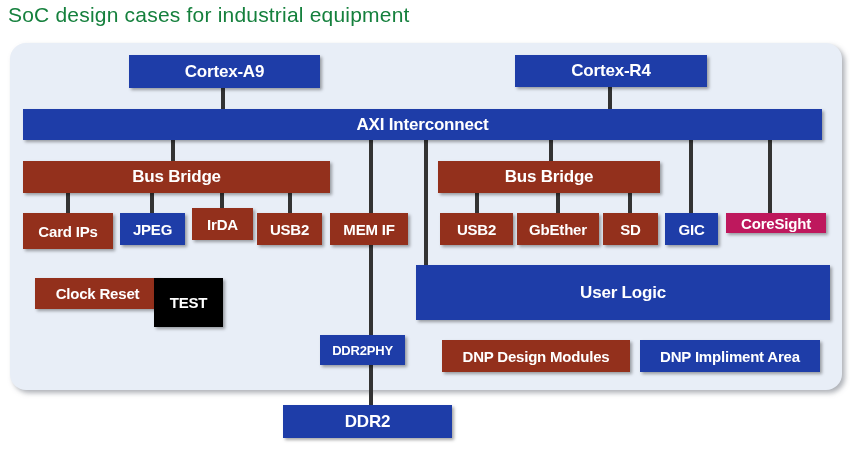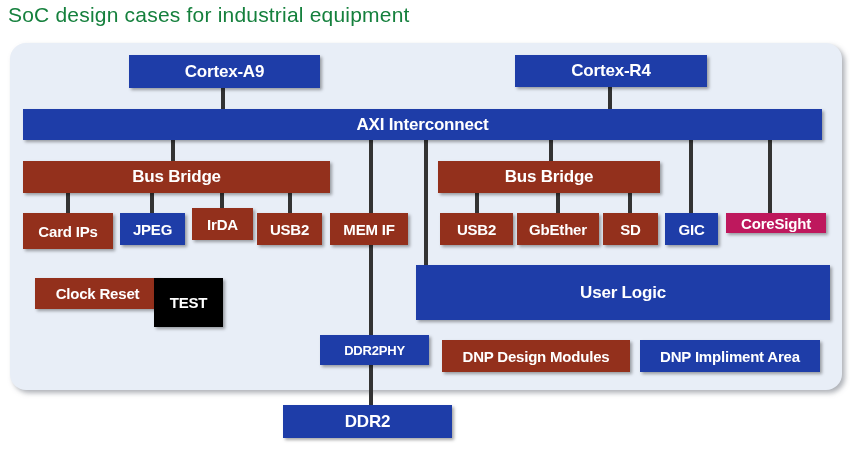--- a/index.html
+++ b/index.html
@@ -105,21 +105,21 @@
     <span>Clock Reset</span>
   </div>
   <div class="node small" style="left: 154px; top: 278px; width: 69px; height: 49px; background-color: #000000;">
     <span>TEST</span>
   </div>
 
   <div class="node" style="left: 416px; top: 265px; width: 414px; height: 55px; background-color: rgb(30, 61, 168);">
     <span>User Logic</span>
   </div>
 
-  <div class="node tiny" style="left: 320px; top: 335px; width: 109px; height: 30px; background-color: rgb(30, 61, 168);">
+  <div class="node tiny" style="left: 320px; top: 335px; width: 85px; height: 30px; background-color: rgb(30, 61, 168);">
     <span>DDR2PHY</span>
   </div>
   <div class="node small" style="left: 442px; top: 340px; width: 188px; height: 32px; background-color: rgb(147, 48, 28);">
     <span>DNP Design Modules</span>
   </div>
   <div class="node small" style="left: 640px; top: 340px; width: 180px; height: 32px; background-color: rgb(30, 61, 168); text-align: right;">
     <span>DNP Impliment Area</span>
   </div>
 
   <div class="node" style="left: 283px; top: 405px; width: 169px; height: 33px; background-color: rgb(30, 61, 168);">

